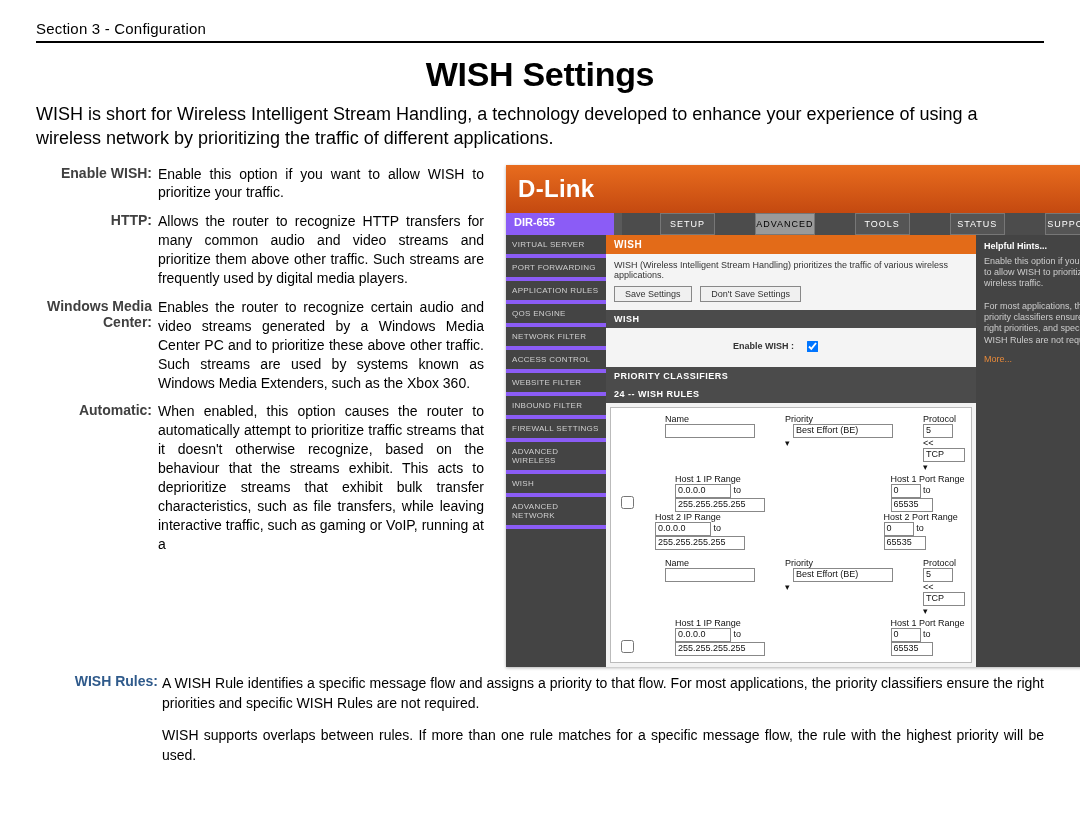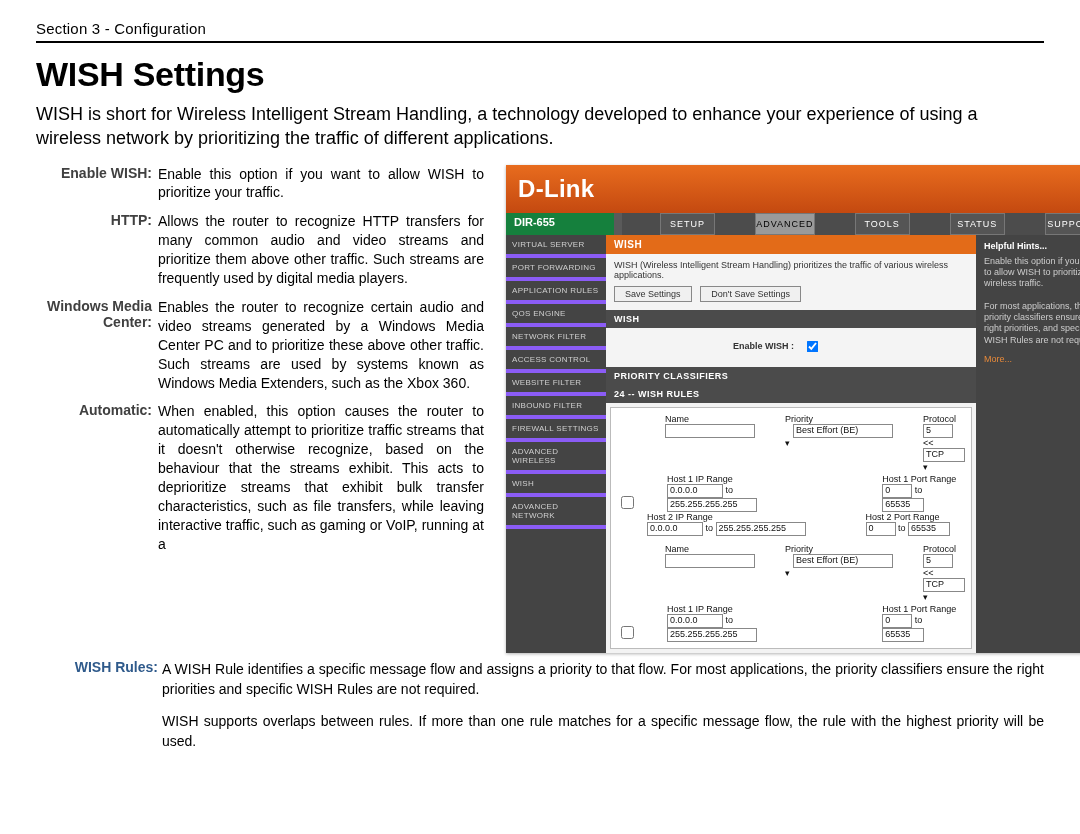--- a/index.html
+++ b/index.html
@@ -1,36 +1,36 @@
 <!DOCTYPE html>
 <html><head>
 <meta charset="utf-8">
 <style>
   html,body{margin:0;padding:0;background:#fff;color:#000;font-family:Arial,Helvetica,sans-serif;}
   .page{width:1080px;height:834px;position:relative;box-sizing:border-box;padding:20px 36px 14px 36px;}
   .header-line{display:flex;justify-content:space-between;font-size:15px;letter-spacing:.2px;}
   .hr{border:0;border-top:2px solid #000;margin:4px 0 12px 0;}
-  h1{font-family:"Arial Narrow","Helvetica Condensed",Arial,sans-serif;font-weight:800;font-size:34px;margin:2px 0 8px 0;letter-spacing:-.3px;}
+  h1{font-family:"Arial Narrow","Helvetica Condensed",Arial,sans-serif;font-weight:800;font-size:34px;text-align:center;margin:2px 0 8px 0;letter-spacing:-.3px;}
   .intro{font-size:18px;line-height:1.35;margin:0 0 14px 0;}
   .body-wrap{display:flex;gap:22px;}
   .defs{flex:0 0 448px;}
   .defs .row{display:flex;font-size:14px;margin-bottom:10px;}
   .defs .label{width:116px;min-width:116px;text-align:right;color:#404040;font-family:"Arial Narrow",Arial,sans-serif;font-weight:700;font-size:14px;padding-right:6px;}
   .defs .val{flex:1;text-align:justify;line-height:1.35;}
   .wish-rules{display:flex;font-size:14px;margin-top:6px;}
   .wish-rules .label{width:122px;min-width:122px;text-align:right;color:#2f5a8b;font-family:"Arial Narrow",Arial,sans-serif;font-weight:700;padding-right:4px;}
   .wish-rules .val{flex:1;text-align:justify;line-height:1.45;}
   .wish-rules .val p{margin:0 0 12px 0;}
 
   
   .shot{flex:1;box-shadow:0 1px 3px rgba(0,0,0,.3);font-family:Verdana,Arial,sans-serif;font-size:10px;color:#111;}
   .shot .topbar{height:48px;background:#d85c20;background:linear-gradient(#e86c1e,#c44910);display:flex;align-items:center;padding:0 12px;}
   .dlink{color:#fff;font-family:Arial,sans-serif;font-weight:800;font-size:24px;letter-spacing:.3px;}
   .navrow{background:#4c4c4c;display:flex;align-items:stretch;height:22px;}
-  .model{width:92px;color:#fff;background:#15803d;font-family:"Arial Narrow",Arial,sans-serif;font-size:11px;font-weight:700;padding:3px 8px;border-right:8px solid #5a5a5a;}
+  .model{width:92px;color:#fff;background:#8b5cf6;font-family:"Arial Narrow",Arial,sans-serif;font-size:11px;font-weight:700;padding:3px 8px;border-right:8px solid #5a5a5a;}
   .tabs{flex:1;display:flex;gap:12px;padding:0 10px;}
   .tab{flex:1;color:#fff;font-size:9px;letter-spacing:1px;text-align:center;padding:5px 0;background:#555;border:1px solid #777;margin-left:28px;}
   .tab.active{background:#9a9a9a;color:#000;}
   .mainrow{display:flex;align-items:stretch;}
   .sidenav{width:100px;background:#444;display:flex;flex-direction:column;}
   .sidenav .item{color:#cfcfcf;font-size:8px;padding:5px 6px;border-bottom:4px solid #8b5cf6;letter-spacing:.3px;}
   .sidenav .blank{flex:1;background:#444;}
   .center{flex:1;display:flex;flex-direction:column;background:#f3f3f3;font-size:10px;}
   .panel-title{background:#e36b18;color:#fff;font-weight:700;font-size:10px;padding:4px 8px;letter-spacing:.5px;}
   .panel-body{background:#f4f4f4;padding:6px 8px 8px 8px;color:#333;}
@@ -45,21 +45,21 @@
   .ruleblock{margin-bottom:8px;}
   .ruleblock .line1{display:flex;gap:30px;margin-bottom:2px;}
   .ruleblock .line1 .col{flex:1;}
   .ruleblock .line1 .col.chk{flex:0 0 18px;display:flex;align-items:flex-end;justify-content:center;}
   .ruleblock label{display:block;font-size:9px;}
   .ruleblock .sel,.ruleblock .inp{border:1px solid #888;font-size:9px;padding:0 2px;background:#fff;height:14px;box-sizing:border-box;}
   .ruleblock .sel{width:100px;display:inline-block;margin-left:8px;}
   .ruleblock .inp{width:90px;display:inline-block;}
   .ruleblock .shortinp{width:30px;border:1px solid #888;font-size:9px;height:14px;display:inline-block;background:#fff;box-sizing:border-box;padding:0 2px;}
   .ruleblock .mini{width:42px;}
-  .ruleblock .line2{display:flex;gap:30px;align-items:flex-end;}
+  .ruleblock .line2{display:flex;gap:38px;align-items:flex-end;}
   .hints{width:118px;background:#444;color:#ccc;font-size:9px;padding:6px 8px;line-height:1.25;}
   .hints .ht{color:#fff;font-weight:700;margin-bottom:4px;}
   .hints .more{color:#e88a3a;margin-top:8px;display:block;}
 </style>
 </head>
 <body>
 
 <div class="page">
 
   <div class="header-line">

